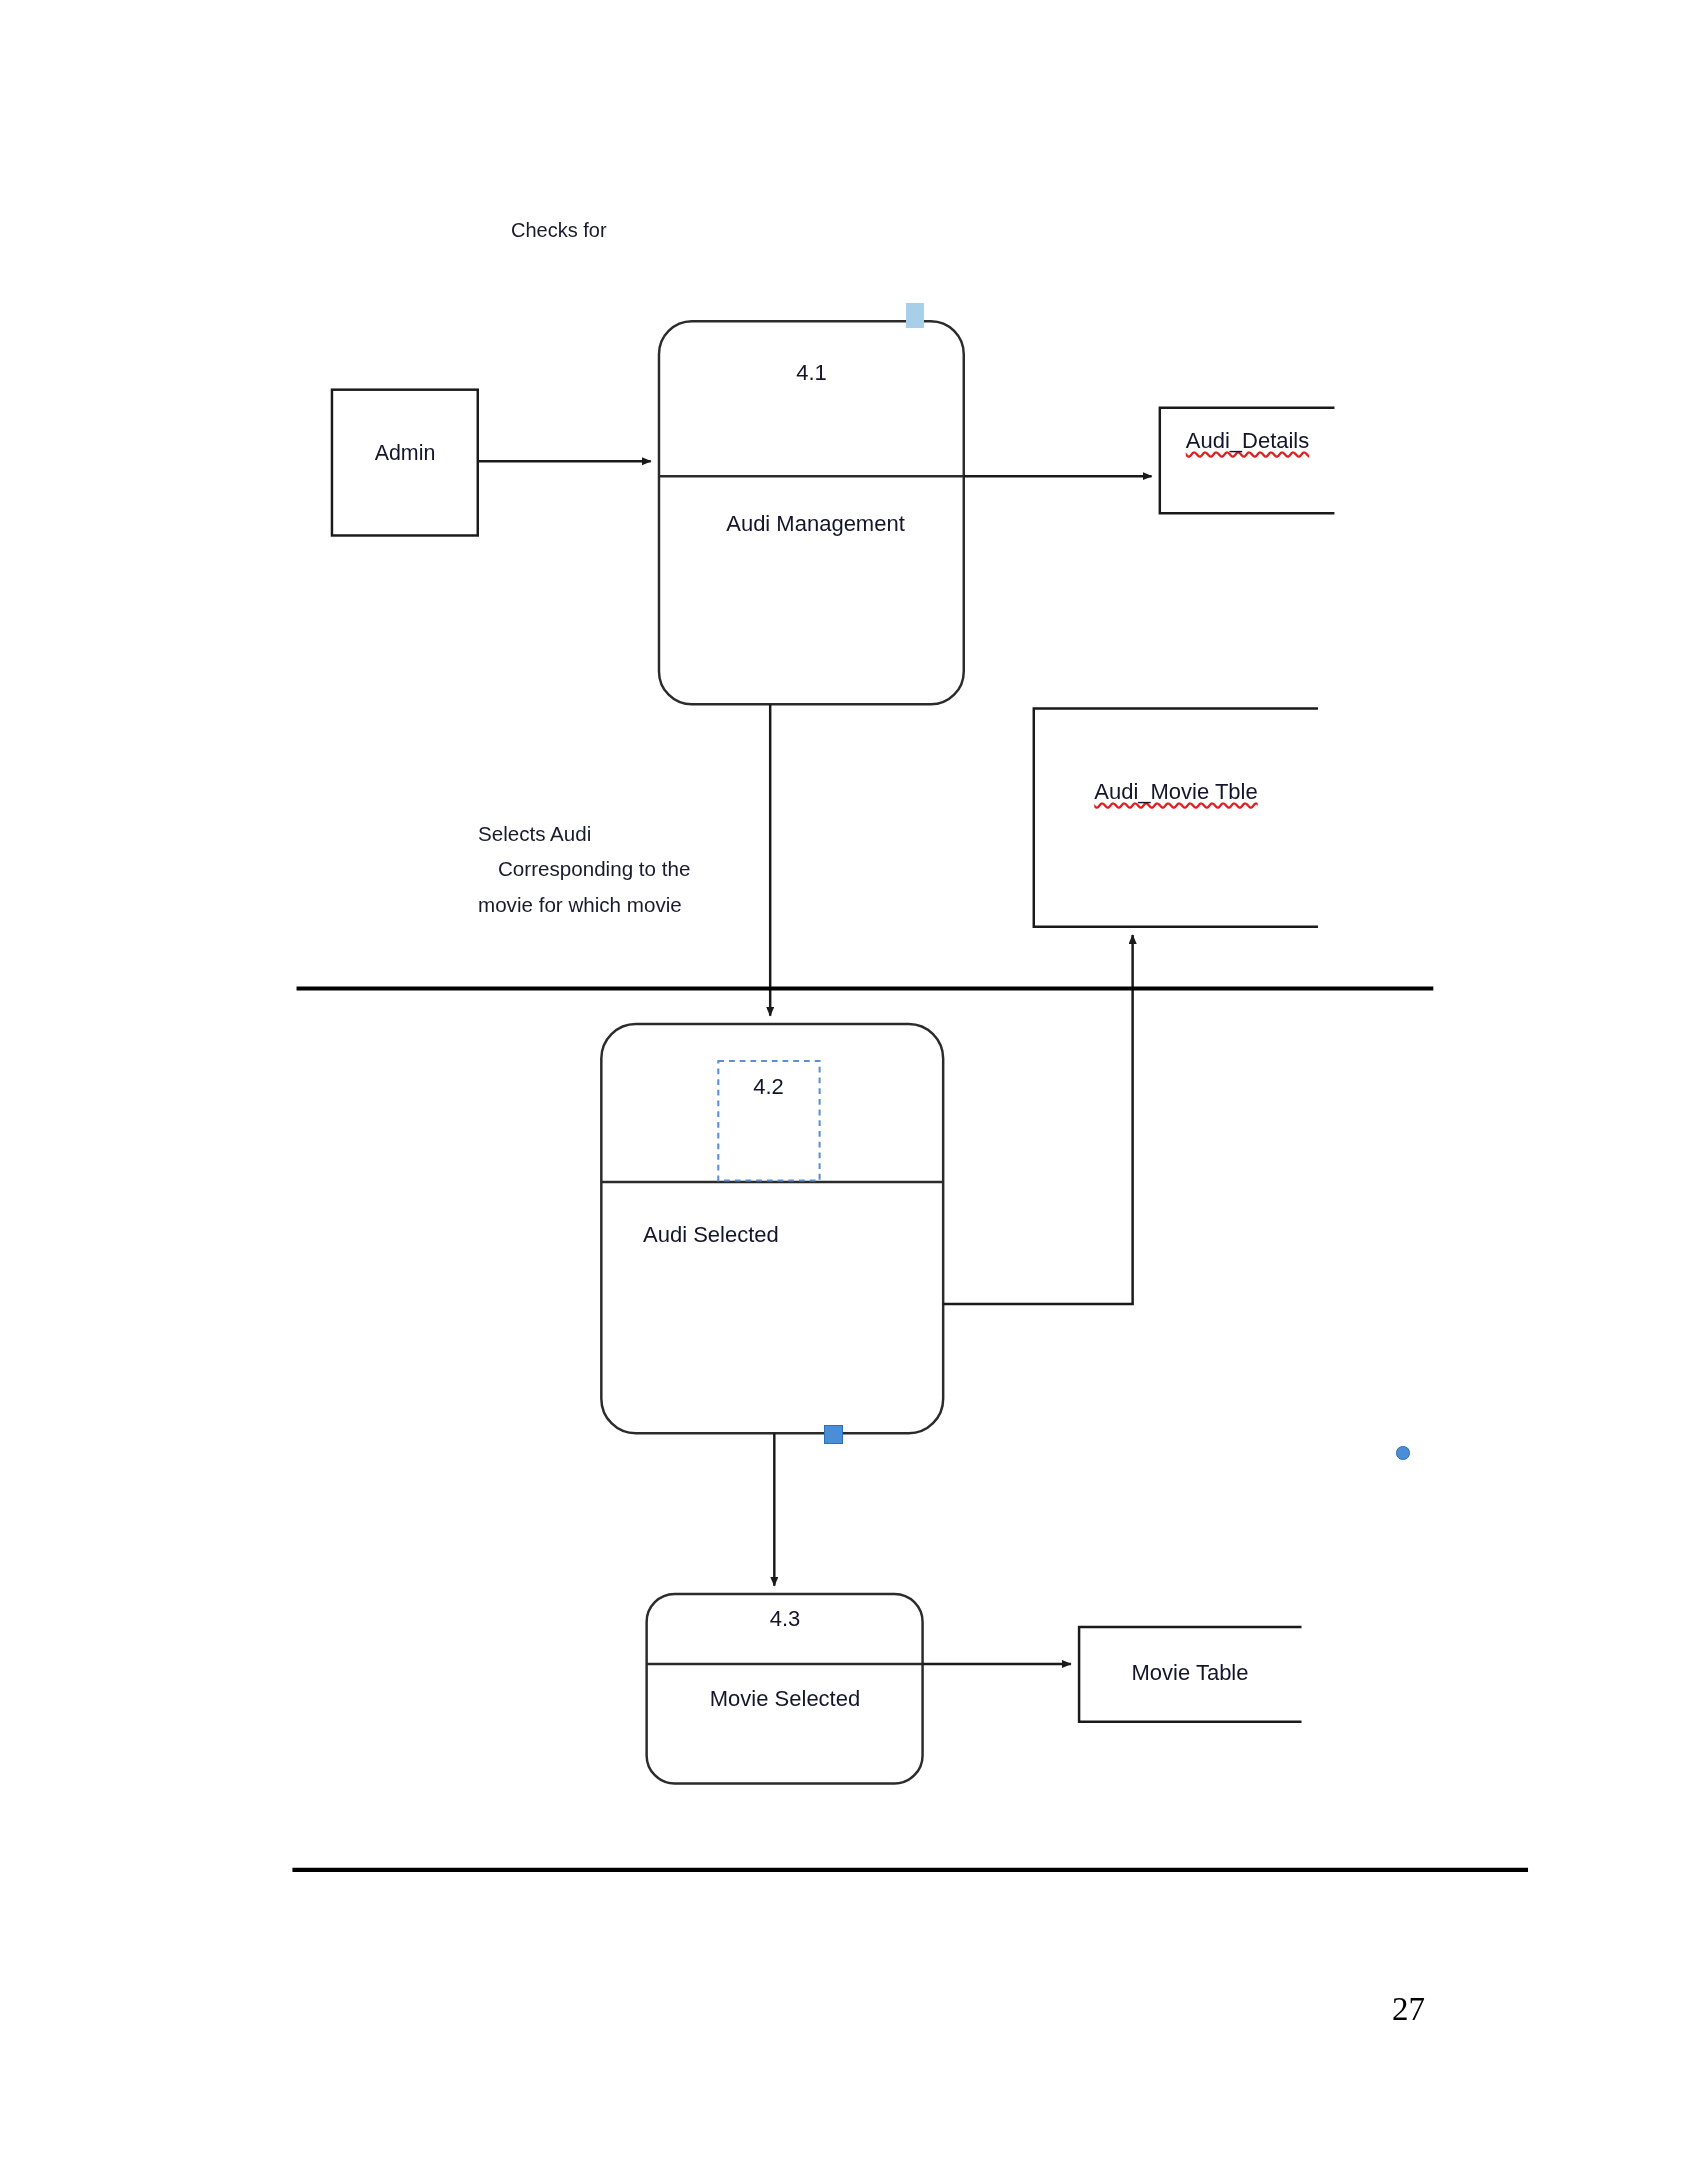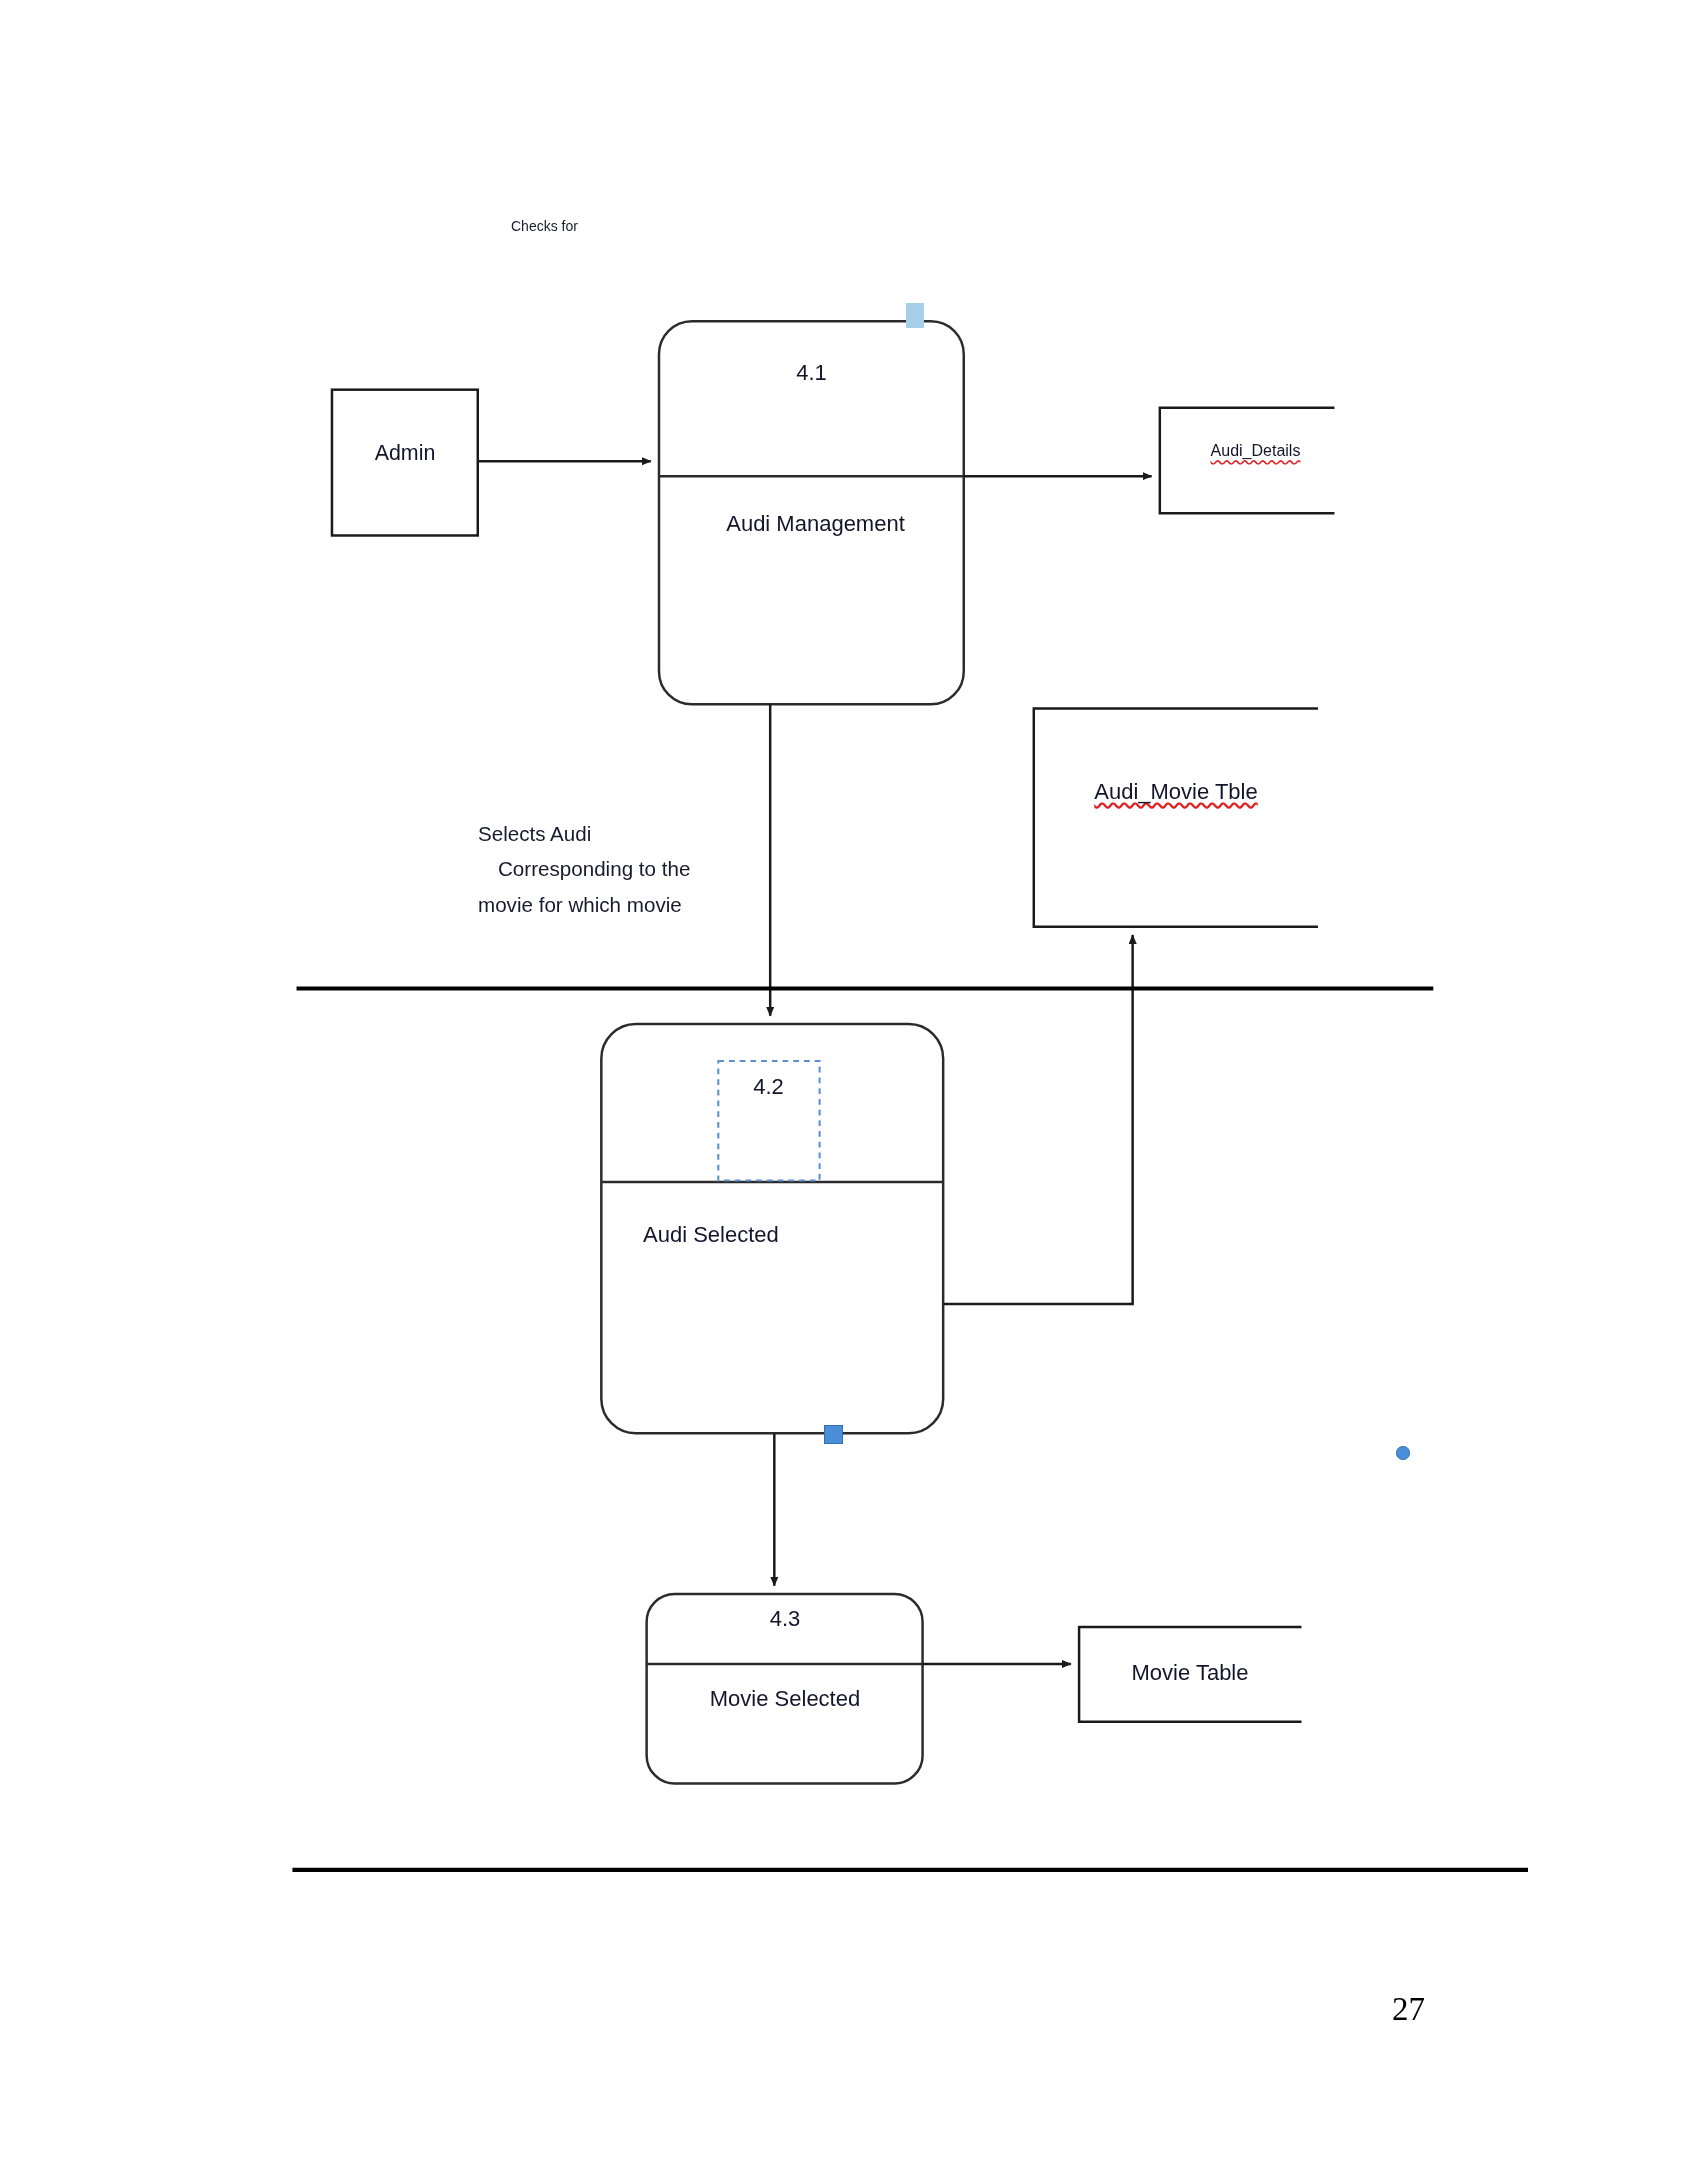--- a/index.html
+++ b/index.html
@@ -107,28 +107,28 @@
     <path d="M1145,1583 L1375,1583 L1375,1135" fill="none" stroke="#1a1a1a" stroke-width="3" marker-end="url(#arrowEnd)"></path>
 
     <line x1="940" y1="1740" x2="940" y2="1925" stroke="#1a1a1a" stroke-width="3" marker-end="url(#arrowEnd)"></line>
 
     <line x1="1120" y1="2020" x2="1300" y2="2020" stroke="#1a1a1a" stroke-width="3" marker-end="url(#arrowEnd)"></line>
 
     <line x1="360" y1="1200" x2="1740" y2="1200" stroke="#000000" stroke-width="5"></line>
     <line x1="355" y1="2270" x2="1855" y2="2270" stroke="#000000" stroke-width="5"></line>
   </svg>
 
-  <div class="lbl" style="left:511px; top:216px; font-size:14px;">Checks for</div>
+  <div class="lbl" style="left:511px; top:216px; font-size:20px;">Checks for</div>
 
   <div class="node-text" style="left:332px; top:441px; width:146px; font-size:21.4px;">Admin</div>
 
   <div class="node-text" style="left:659px; top:360px; width:305px; font-size:22px;">4.1</div>
   <div class="node-text" style="left:659px; top:511px; width:313px; font-size:22px;">Audi Management</div>
 
-  <div class="node-text squiggle" style="left:1160px; top:442px; width:175px; font-size:16px;padding-left:8px;">Audi_Details</div>
+  <div class="node-text squiggle" style="left:1160px; top:428px; width:175px; font-size:22px;">Audi_Details</div>
 
   <div class="node-text squiggle" style="left:1034px; top:779px; width:284px; font-size:22px;">Audi_Movie Tble</div>
 
   <div class="lbl" style="left:478px; top:819px; font-size:20.6px;">Selects Audi</div>
   <div class="lbl" style="left:498px; top:854px; font-size:20.6px;">Corresponding to the</div>
   <div class="lbl" style="left:478px; top:890px; font-size:20.6px;">movie for which movie</div>
 
   <div class="node-text" style="left:718px; top:1074px; width:101px; font-size:22px;">4.2</div>
   <div class="node-text" style="left:643px; top:1222px; width:272px; font-size:22px; text-align:left;">Audi Selected</div>
 

